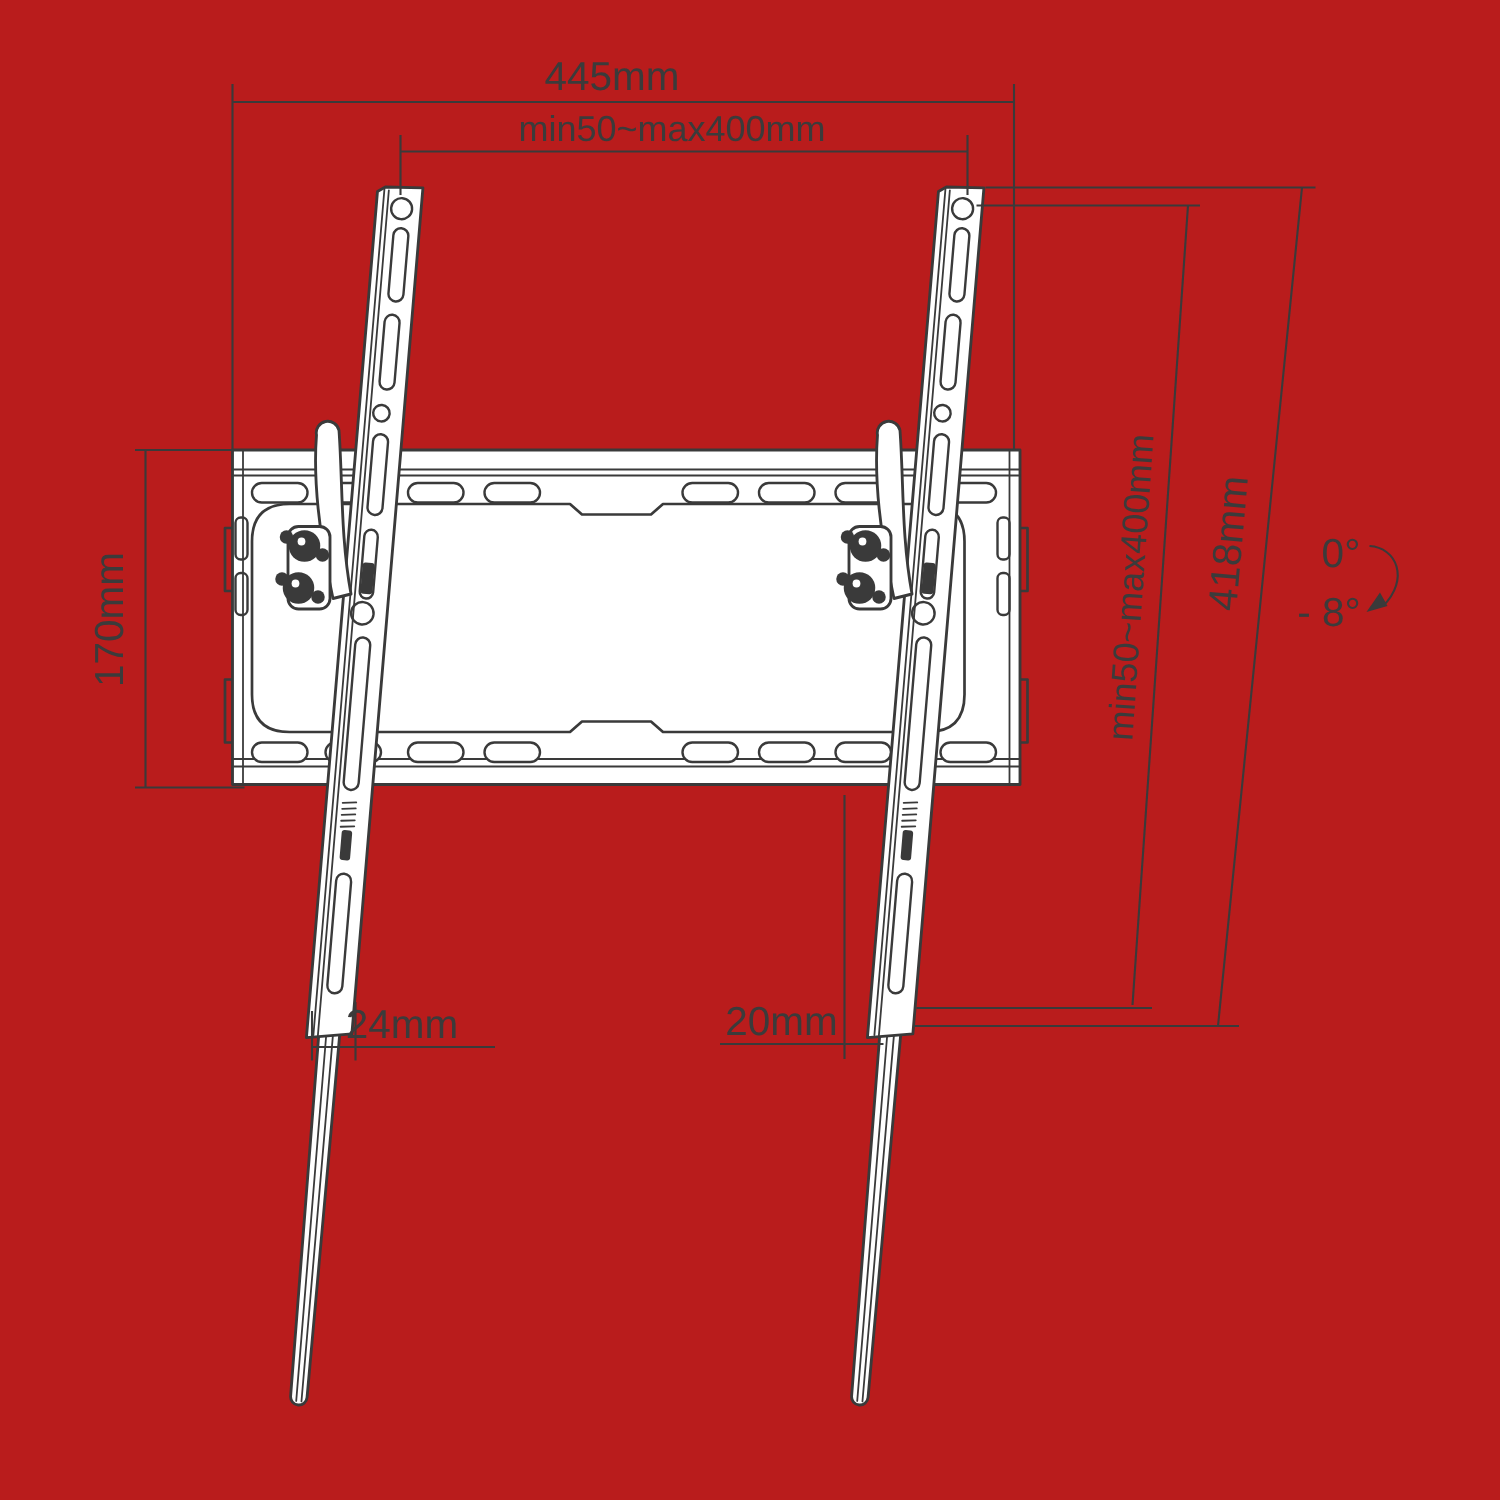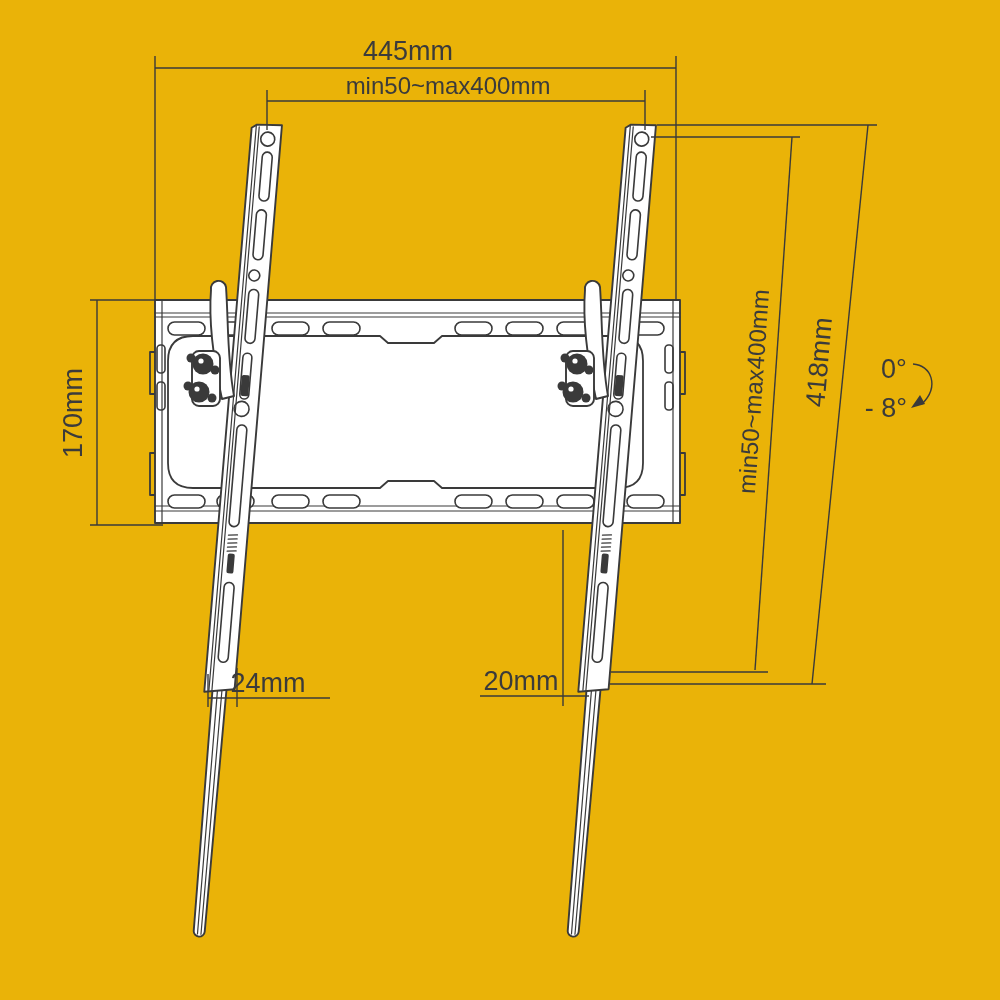--- a/index.html
+++ b/index.html
@@ -1,16 +1,16 @@
 <!DOCTYPE html>
 <html><head>
 <meta charset="utf-8">
 <style>
   html,body{margin:0;padding:0;background:#ffffff;}
-  .stage{width:1000px;height:1000px;position:relative;background:#eab308;}
+  .stage{width:1000px;height:1000px;position:relative;background:#b91c1c;}
   svg{display:block;}
   .ln  {fill:none;stroke:#3a3a3a;stroke-width:1.8;stroke-linecap:round;stroke-linejoin:round;}
   .thin{fill:none;stroke:#3a3a3a;stroke-width:1.2;stroke-linecap:round;}
   .fw  {fill:#ffffff;stroke:#3a3a3a;stroke-width:1.9;stroke-linejoin:round;}
   .slot{fill:#ffffff;stroke:#3a3a3a;stroke-width:1.6;}
   .hole{fill:none;stroke:#3a3a3a;stroke-width:1.6;}
   .dk  {fill:#3a3a3a;stroke:none;}
   .dim {fill:none;stroke:#3a3a3a;stroke-width:1.4;stroke-linecap:butt;}
   text.lbl   {font-family:"Liberation Sans",sans-serif;font-size:27px;fill:#3b3b3b;}
   text.lblsm {font-family:"Liberation Sans",sans-serif;font-size:24px;fill:#3b3b3b;}

